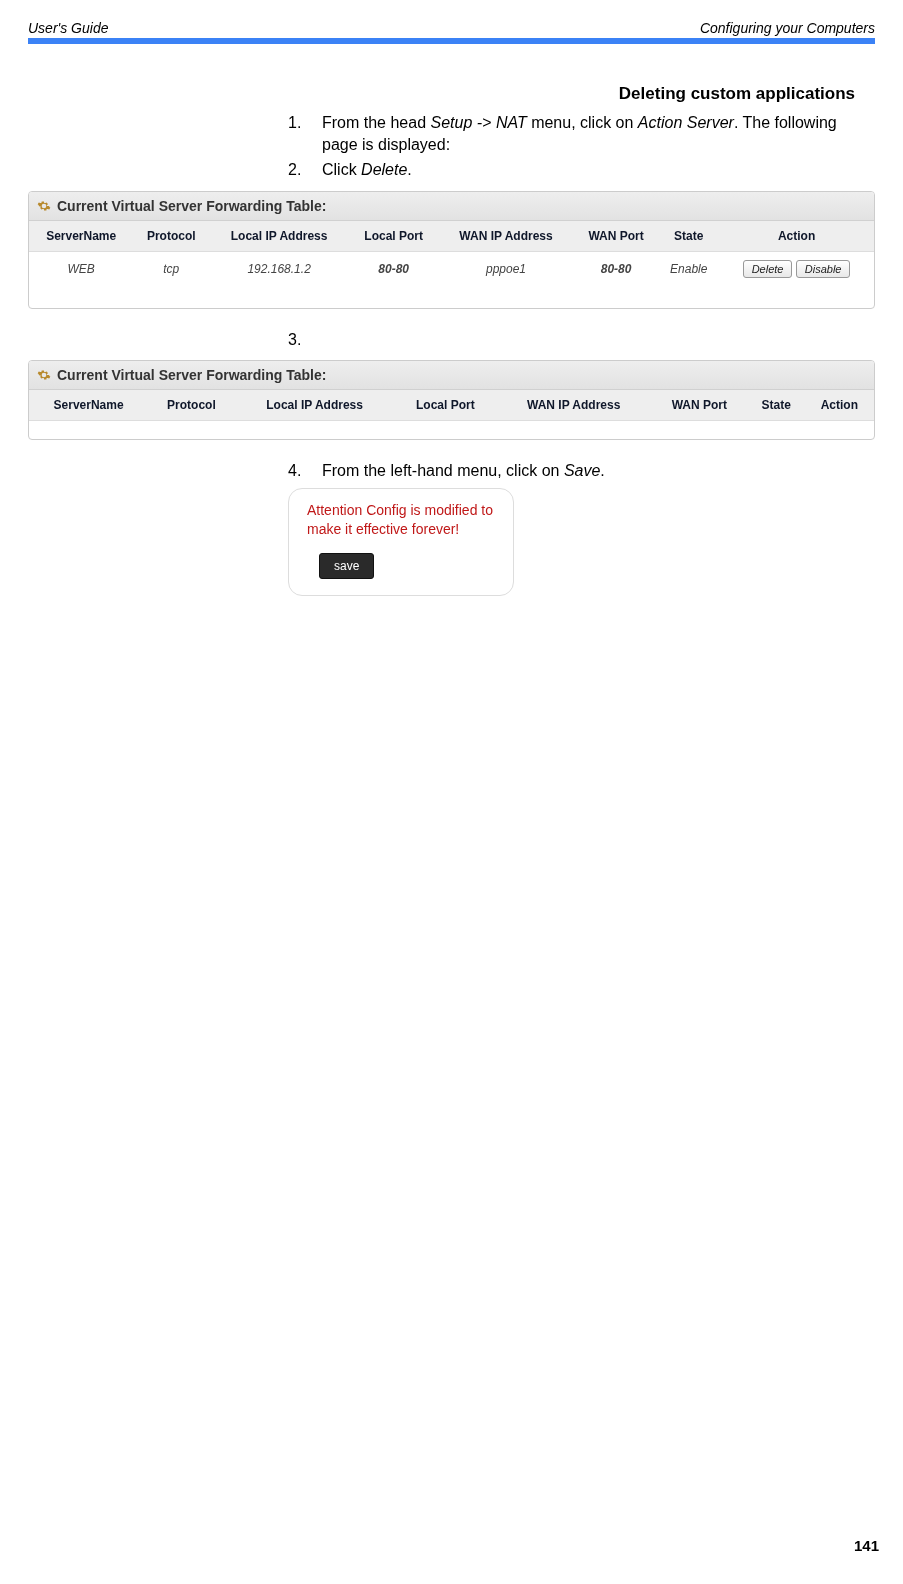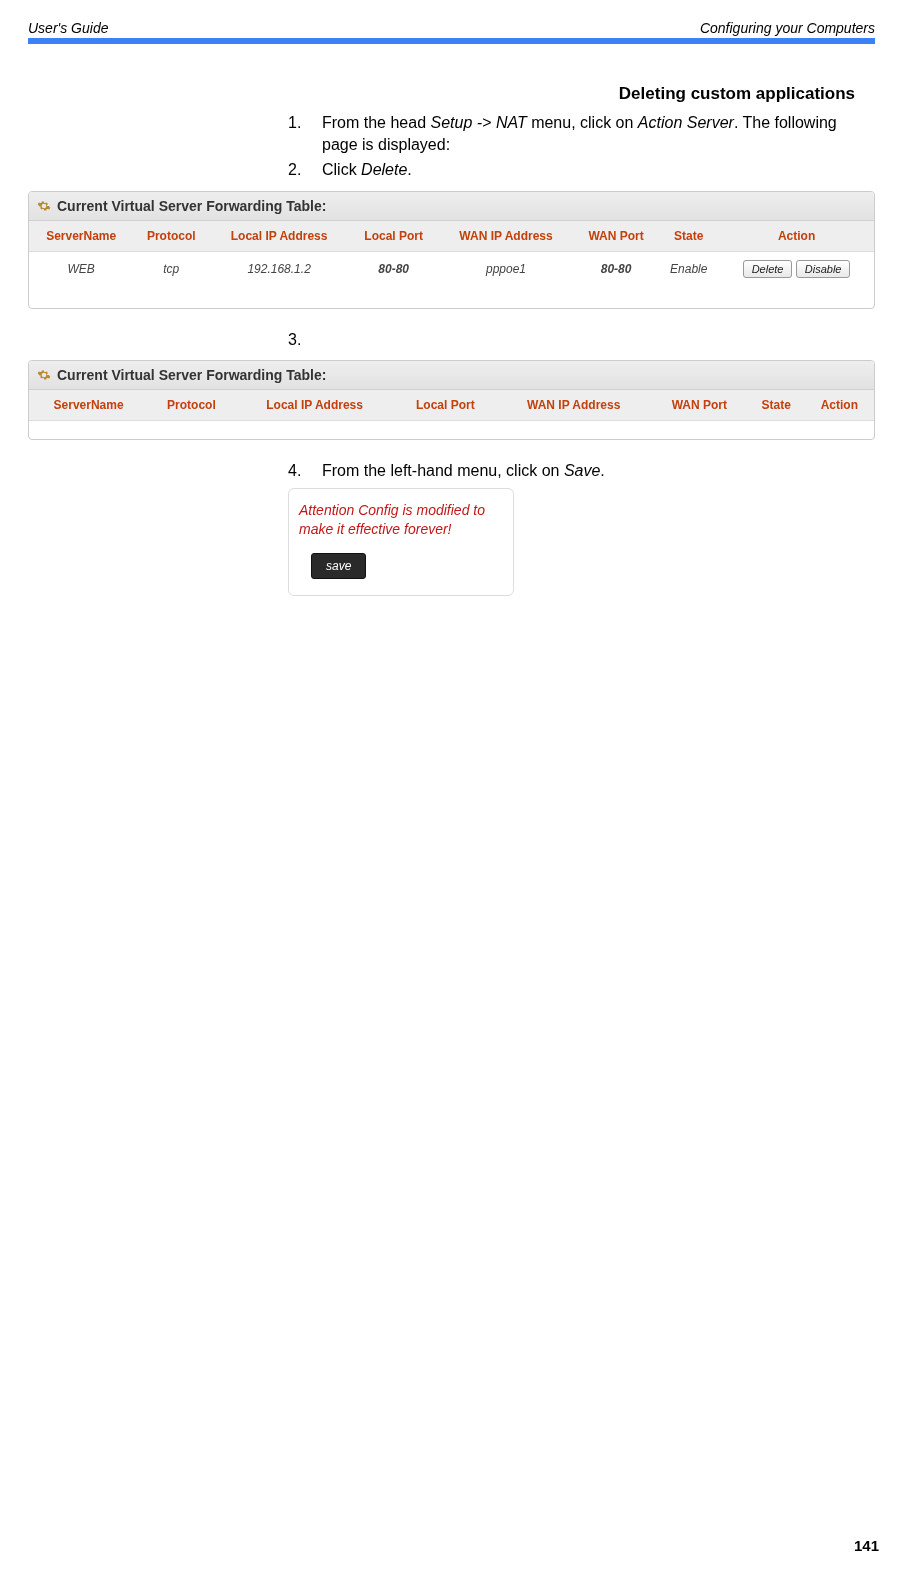--- a/index.html
+++ b/index.html
@@ -71,21 +71,21 @@
   table.forward-table {
     width: 100%;
     border-collapse: collapse;
     font-size: 12px;
   }
   table.forward-table th {
     background: #eee;
     padding: 8px 4px;
     text-align: center;
     font-weight: bold;
-    color: #c2410c;
+    color: #0f172a;
     border-bottom: 1px solid #ddd;
   }
   table.forward-table td {
     padding: 8px 4px;
     text-align: center;
     color: #444;
     font-style: italic;
   }
   .btn {
     display: inline-block;
@@ -93,26 +93,25 @@
     border-radius: 3px;
     background: linear-gradient(#fff,#e8e8e8);
     padding: 2px 8px;
     font-size: 11px;
     cursor: pointer;
     color: #222;
   }
   .save-card {
     width: 226px;
     border: 1px solid #ddd;
-    border-radius: 6px;
-    padding: 12px 14px 16px 10px;
+    border-radius: 14px;
+    padding: 12px 14px 16px 18px;
     margin-top: 6px;
     margin-left: 260px;
     background: #fff;
-    font-style: italic;
   }
   .save-card .warn-text {
     color: #c01818;
     font-size: 14px;
     line-height: 1.35;
     margin-bottom: 14px;
   }
   .save-btn {
     display: inline-block;
     background: #2a2a2a;

